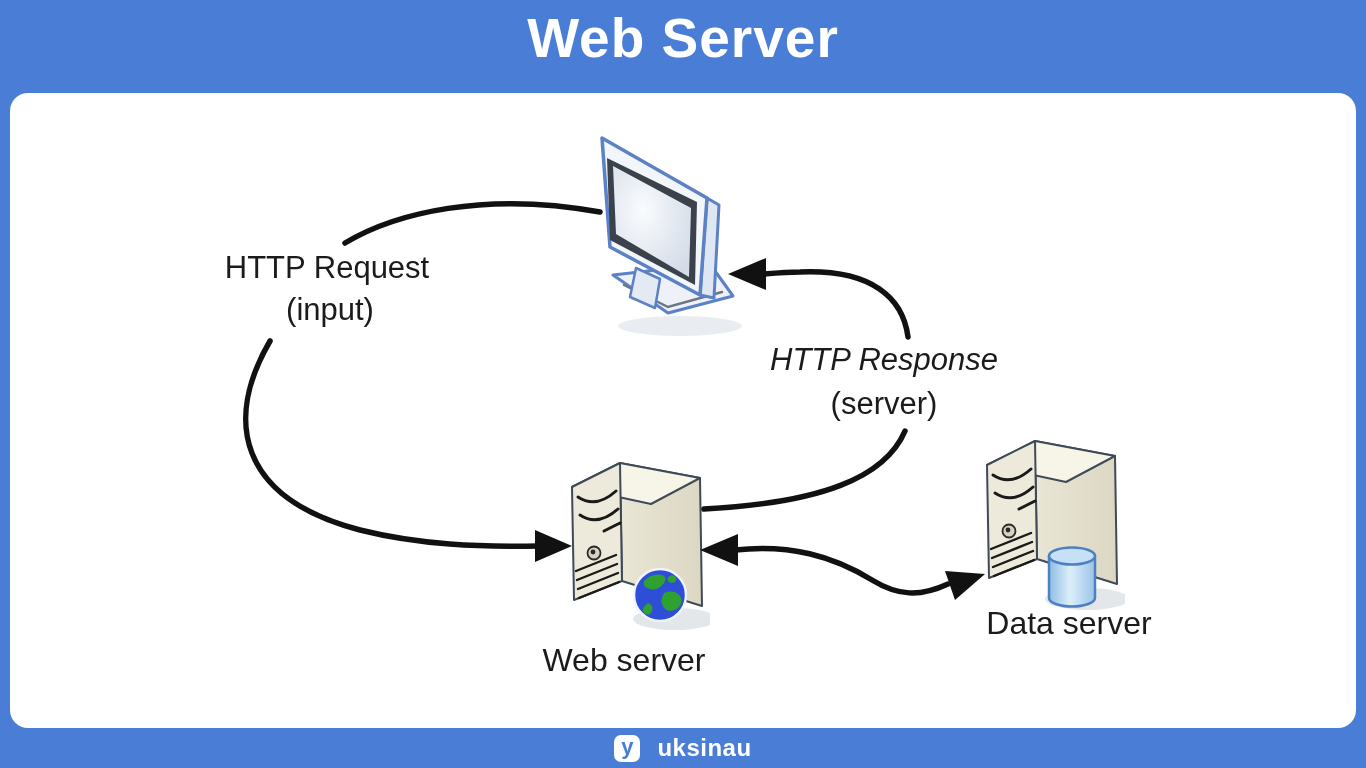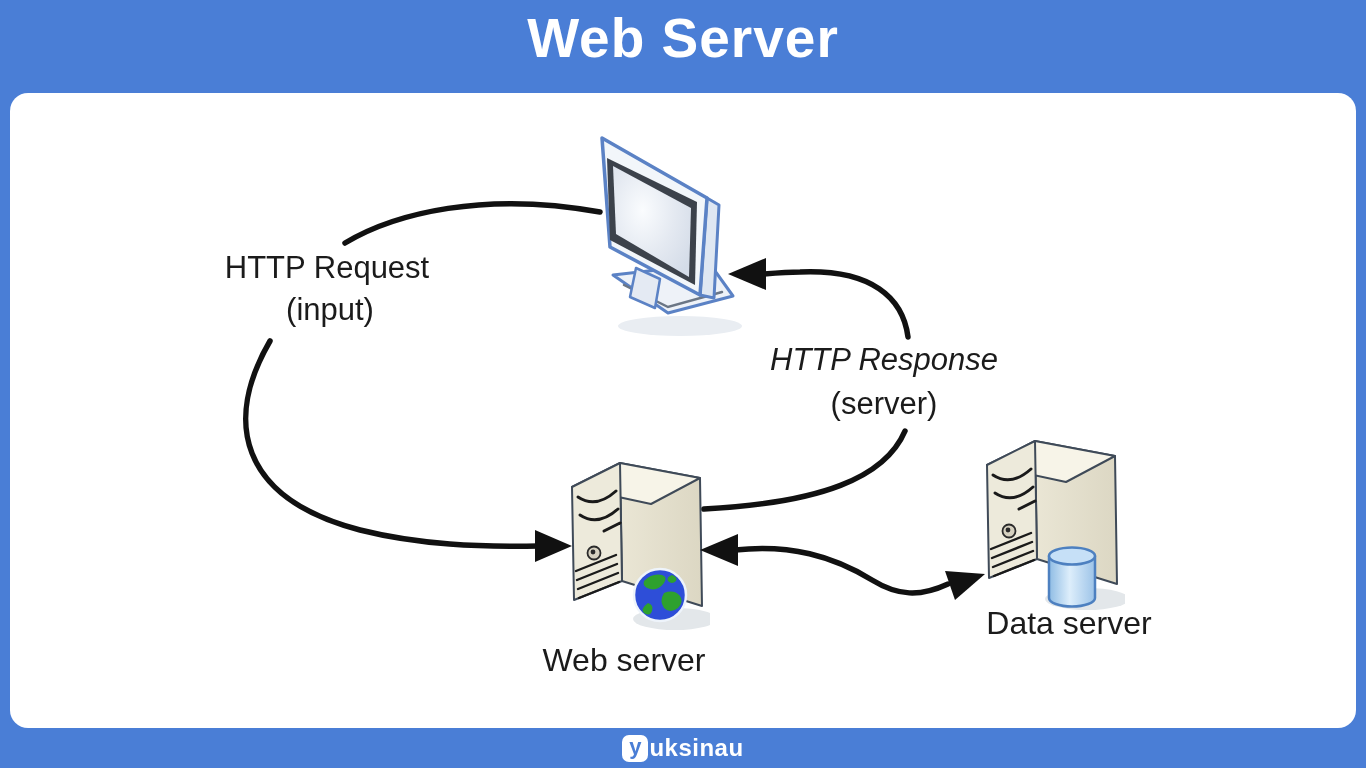--- a/index.html
+++ b/index.html
@@ -50,20 +50,21 @@
     font-size:22px; font-weight:700;
     line-height:1;
     padding-bottom:3px;
   }
   .brand-rest {
     color:#ffffff;
     font-size:24px;
     font-weight:700;
     letter-spacing:0.5px;
     margin-left:1px;
+    padding-left:16px;
   }
 </style>
 </head>
 <body>
 
 <div class="title">Web Server</div>
 
 <div class="panel"></div>
 
 <svg class="icon-box" style="left:558px; top:128px;" width="195" height="212" viewBox="0 0 195 212">

